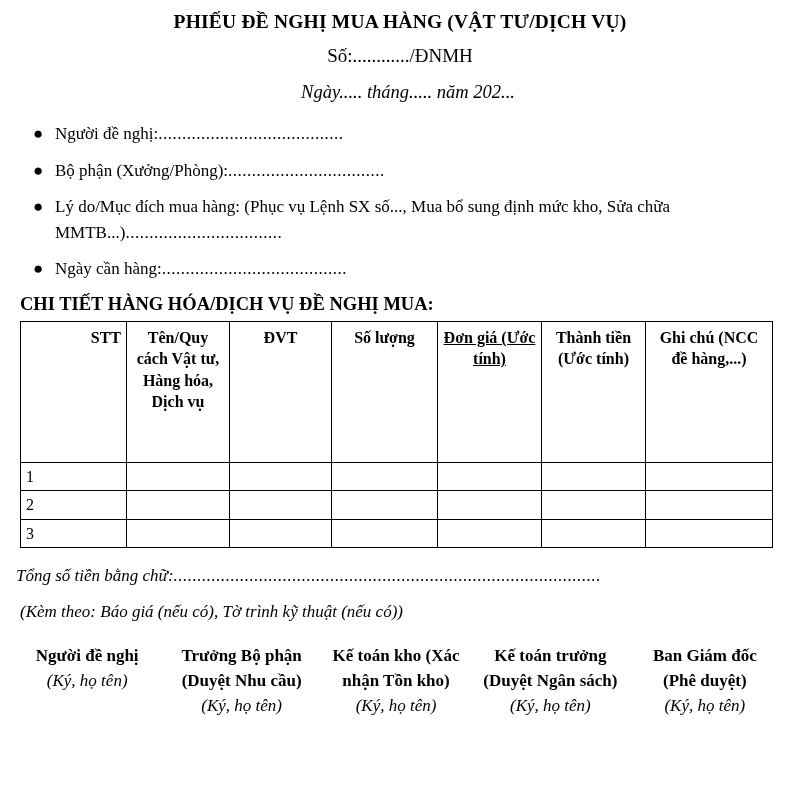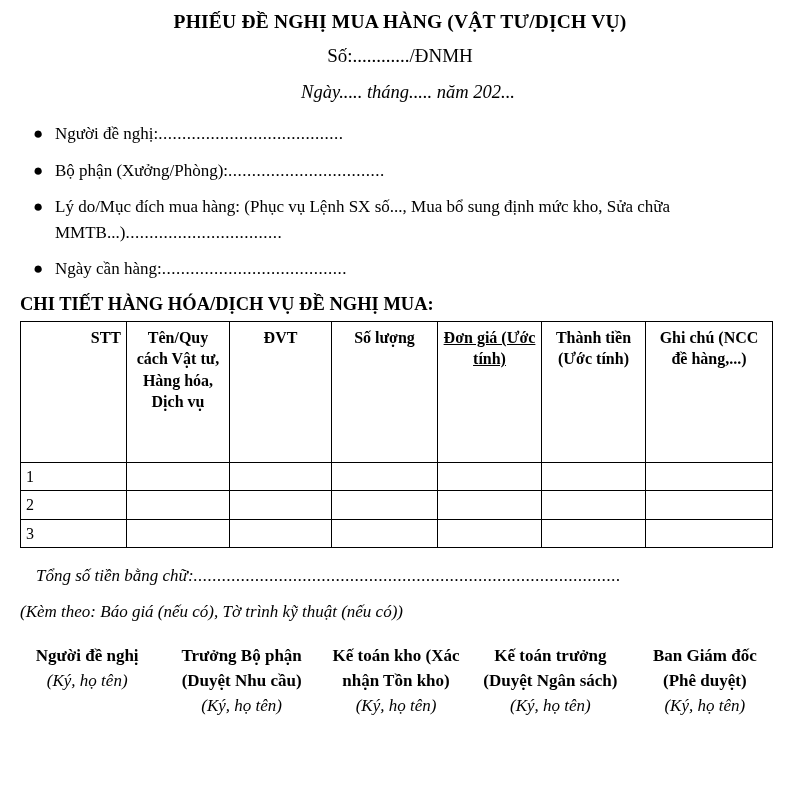--- a/index.html
+++ b/index.html
@@ -125,21 +125,21 @@
   .col-price  { width: 104px; text-decoration: underline; }
   .col-amount { width: 104px; }
   .col-note   { width: 127px; }
 
   .items-table thead th.col-stt { text-align: right; }
 
   
   .total-words {
     font-style: italic;
     font-size: 17px;
-    margin: 16px 0 0 36px;
+    margin: 16px 0 0 16px;
     line-height: 1.4;
   }
   .attachment {
     font-style: italic;
     font-size: 17px;
     margin: 12px 0 0 20px;
     line-height: 1.4;
   }
 
   

